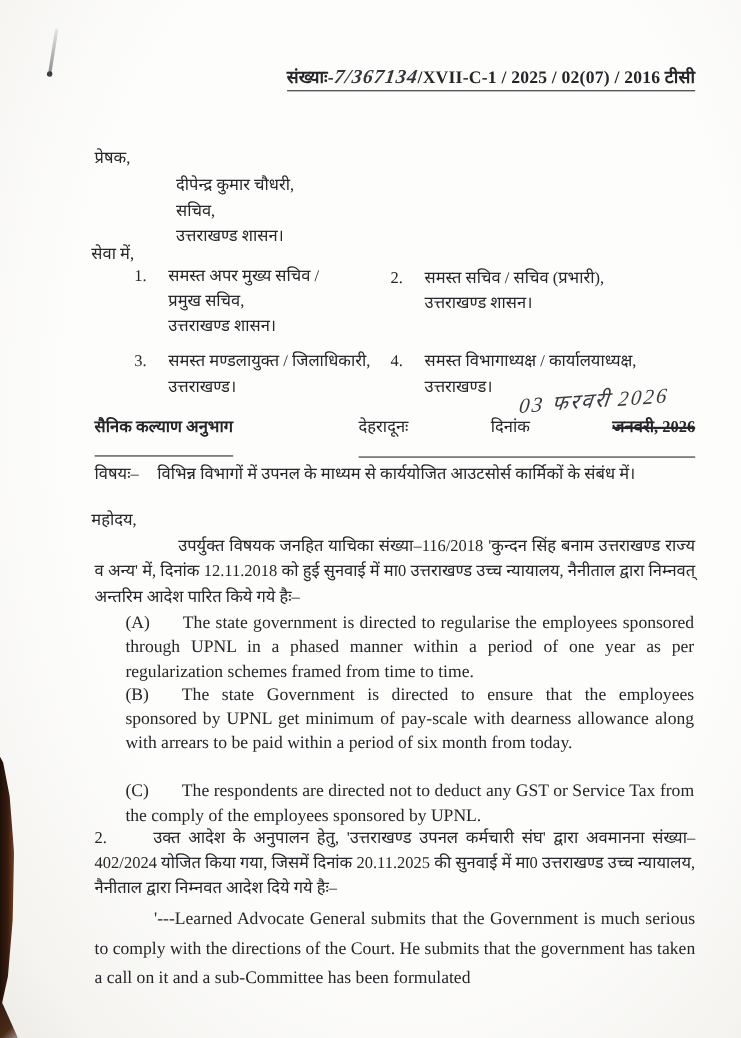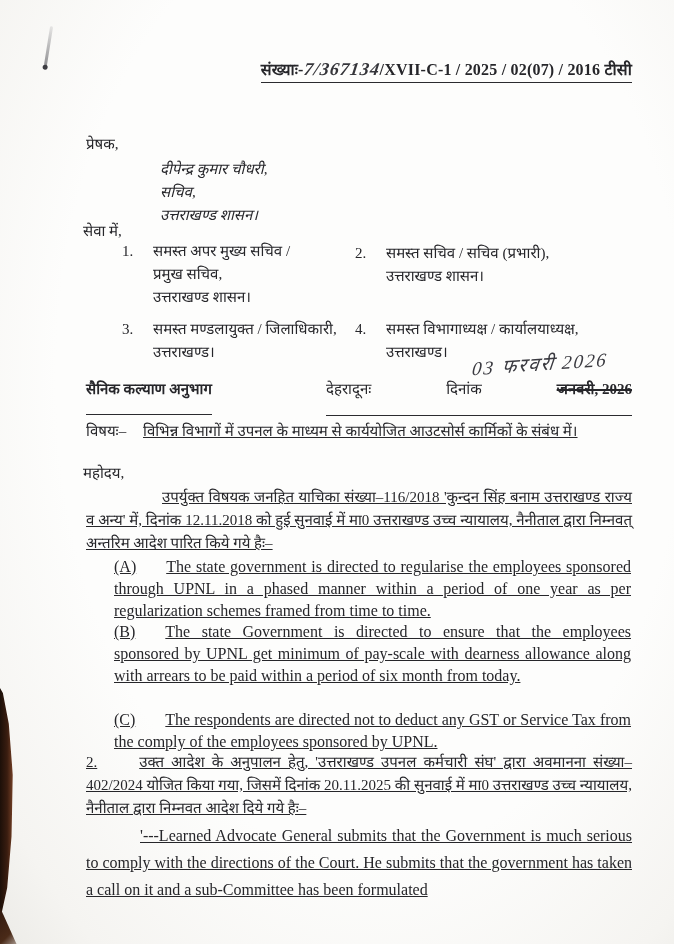--- a/index.html
+++ b/index.html
@@ -33,39 +33,39 @@
     transform:rotate(9deg);border-radius:2px;
   }
   .pen-mark::after{
     content:"";position:absolute;left:-1px;bottom:-4px;width:5px;height:5px;
     border-radius:50%;background:#3d3d42;
   }
   
   .hi{font-family:"Liberation Serif","DejaVu Serif",serif;font-size:15px;line-height:23px;}
   .en{font-family:"Liberation Serif","DejaVu Serif",serif;font-size:16px;}
   .abs{position:absolute;}
-  .justify{text-align:justify;text-justify:inter-word;text-decoration:underline;}
+  .justify{text-align:justify;text-justify:inter-word;}
   
   .ref-line{
     top:58px;left:110px;width:522px;text-align:right;
     font-size:16px;font-weight:bold;letter-spacing:.2px;
     border-bottom:0;
   }
   .ref-line .ref-inner{display:inline-block;border-bottom:1.6px solid #2b2b2f;padding-bottom:2px;}
   .handwriting{
     font-style:italic;
     transform:skewX(-8deg);
     display:inline-block;
     font-size:18px;
     color:#35353a;
     letter-spacing:1px;
   }
   
   .sender-label{top:133px;left:86px;}
-  .sender-details{top:158px;left:160px;font-style:italic;}
+  .sender-details{top:158px;left:160px;}
   .sender-details div{line-height:23px;}
   .addressee-label{top:220px;left:83px;}
   
   .recipient{display:flex;}
   .recipient .num{width:19px;flex:0 0 19px;}
   .recipient .rlines div{line-height:23px;margin-left:12px;}
   .rec-1{top:240px;left:122px;width:230px;}
   .rec-2{top:242px;left:355px;width:270px;}
   .rec-3{top:318px;left:122px;width:235px;}
   .rec-4{top:318px;left:355px;width:280px;}

